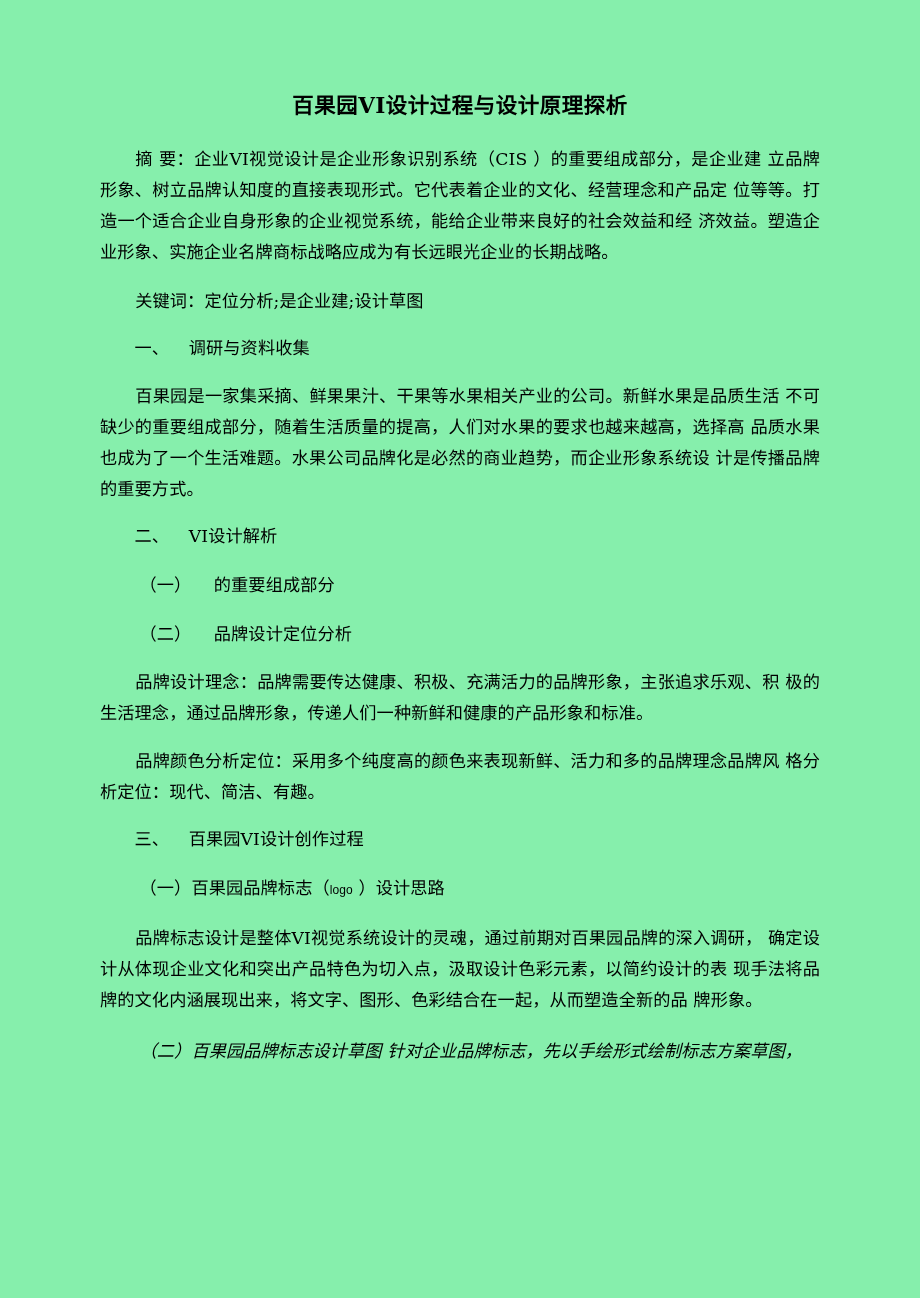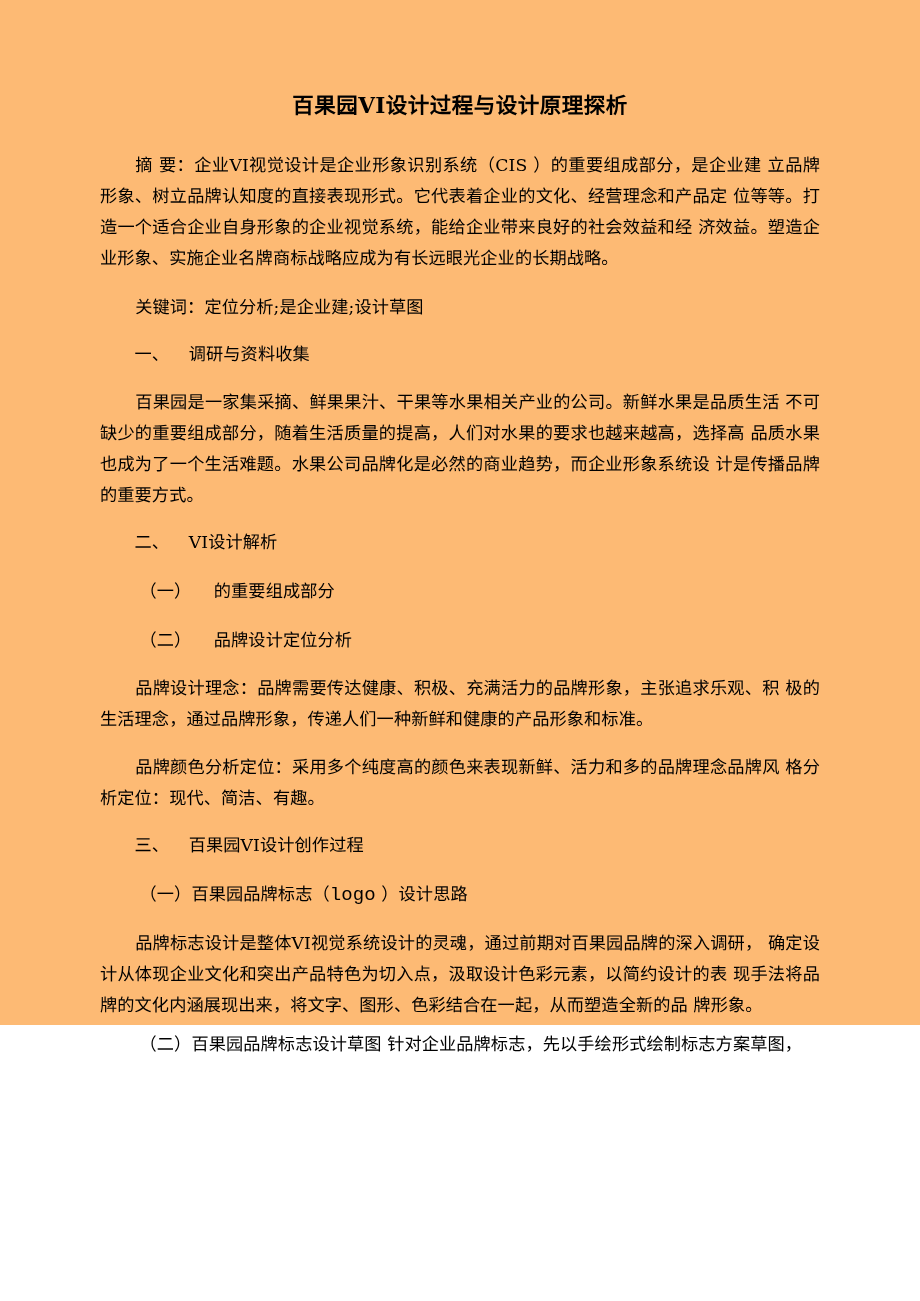--- a/index.html
+++ b/index.html
@@ -11,24 +11,24 @@
   body {
     width: 920px;
     height: 1301px;
     font-family: "DejaVu Serif", "Liberation Serif", serif;
     color: #000000;
     overflow: hidden;
   }
   .page {
     position: relative;
     width: 920px;
-    height: 1025px;
+    height: 1298px;
     box-sizing: border-box;
     padding: 0 100px;
-    background: #fdba74;
+    background: #86efac;
   }
   .doc-title {
     text-align: center;
     font-size: 21.5px;
     font-weight: bold;
     letter-spacing: 0.5px;
     margin: 0;
     padding-top: 92px;
     line-height: 1.3;
   }
@@ -38,21 +38,21 @@
     text-align: justify;
     text-justify: inter-ideograph;
     margin: 0;
     letter-spacing: 0.1px;
   }
   .para {
     margin-top: 17px;
     text-indent: 2.05em;
   }
   .para-first {
-    margin-top: 30px;
+    margin-top: 24px;
     text-indent: 2.05em;
   }
   .heading-1 {
     margin-top: 16px;
     text-indent: 2em;
   }
   .heading-1 .num {
     margin-right: 1.15em;
   }
   .heading-2 {
@@ -67,26 +67,27 @@
     text-indent: 2.3em;
   }
   .keywords {
     margin-top: 18px;
     text-indent: 2.05em;
   }
   .abstract-label {
     letter-spacing: 0.2px;
   }
   .mono-inline {
-    font-family: Liberation Mono, monospace;
-    font-size: 19px;
+    font-family: Liberation Sans, sans-serif;
+    font-size: 12px;
   }
   .lastline {
-    margin-top: 8px;
+    margin-top: 20px;
     text-indent: 2.3em;
+    font-style: italic;
   }
 </style>
 </head>
 <body>
 
 <div class="page">
 
   <h1 class="doc-title">百果园VI设计过程与设计原理探析</h1>
 
   <p class="block para-first"><span class="abstract-label">摘 要：</span><span>企业VI视觉设计是企业形象识别系统（CIS ）的重要组成部分，是企业建 立品牌形象、树立品牌认知度的直接表现形式。它代表着企业的文化、经营理念和产品定 位等等。打造一个适合企业自身形象的企业视觉系统，能给企业带来良好的社会效益和经 济效益。塑造企业形象、实施企业名牌商标战略应成为有长远眼光企业的长期战略。</span></p>

